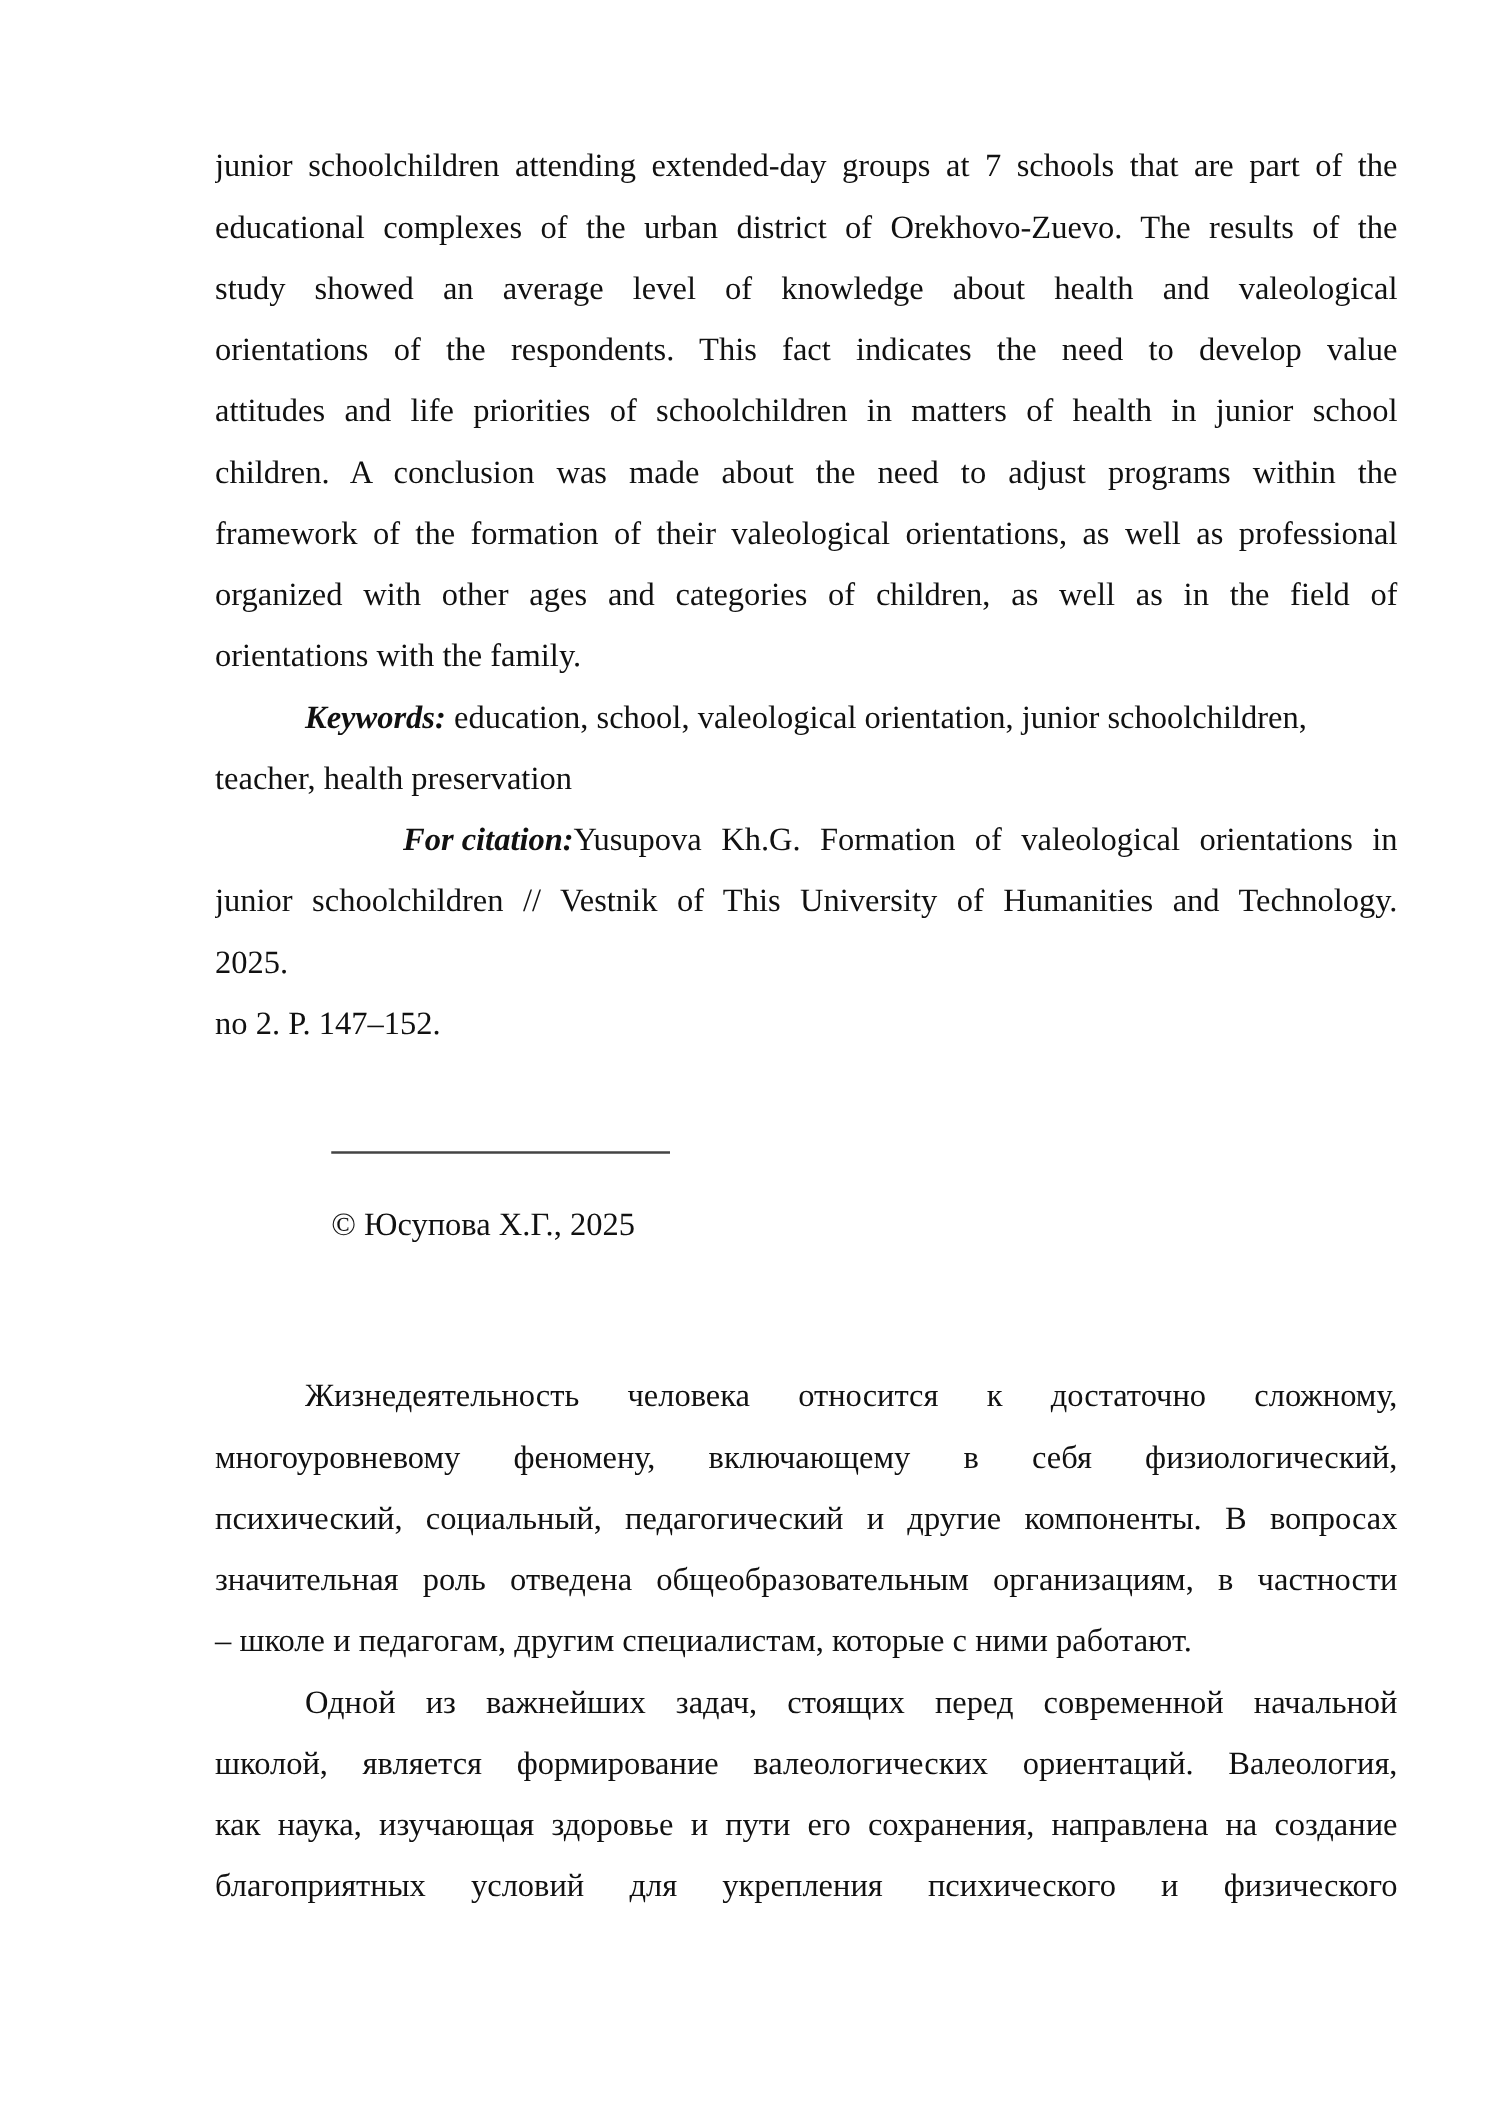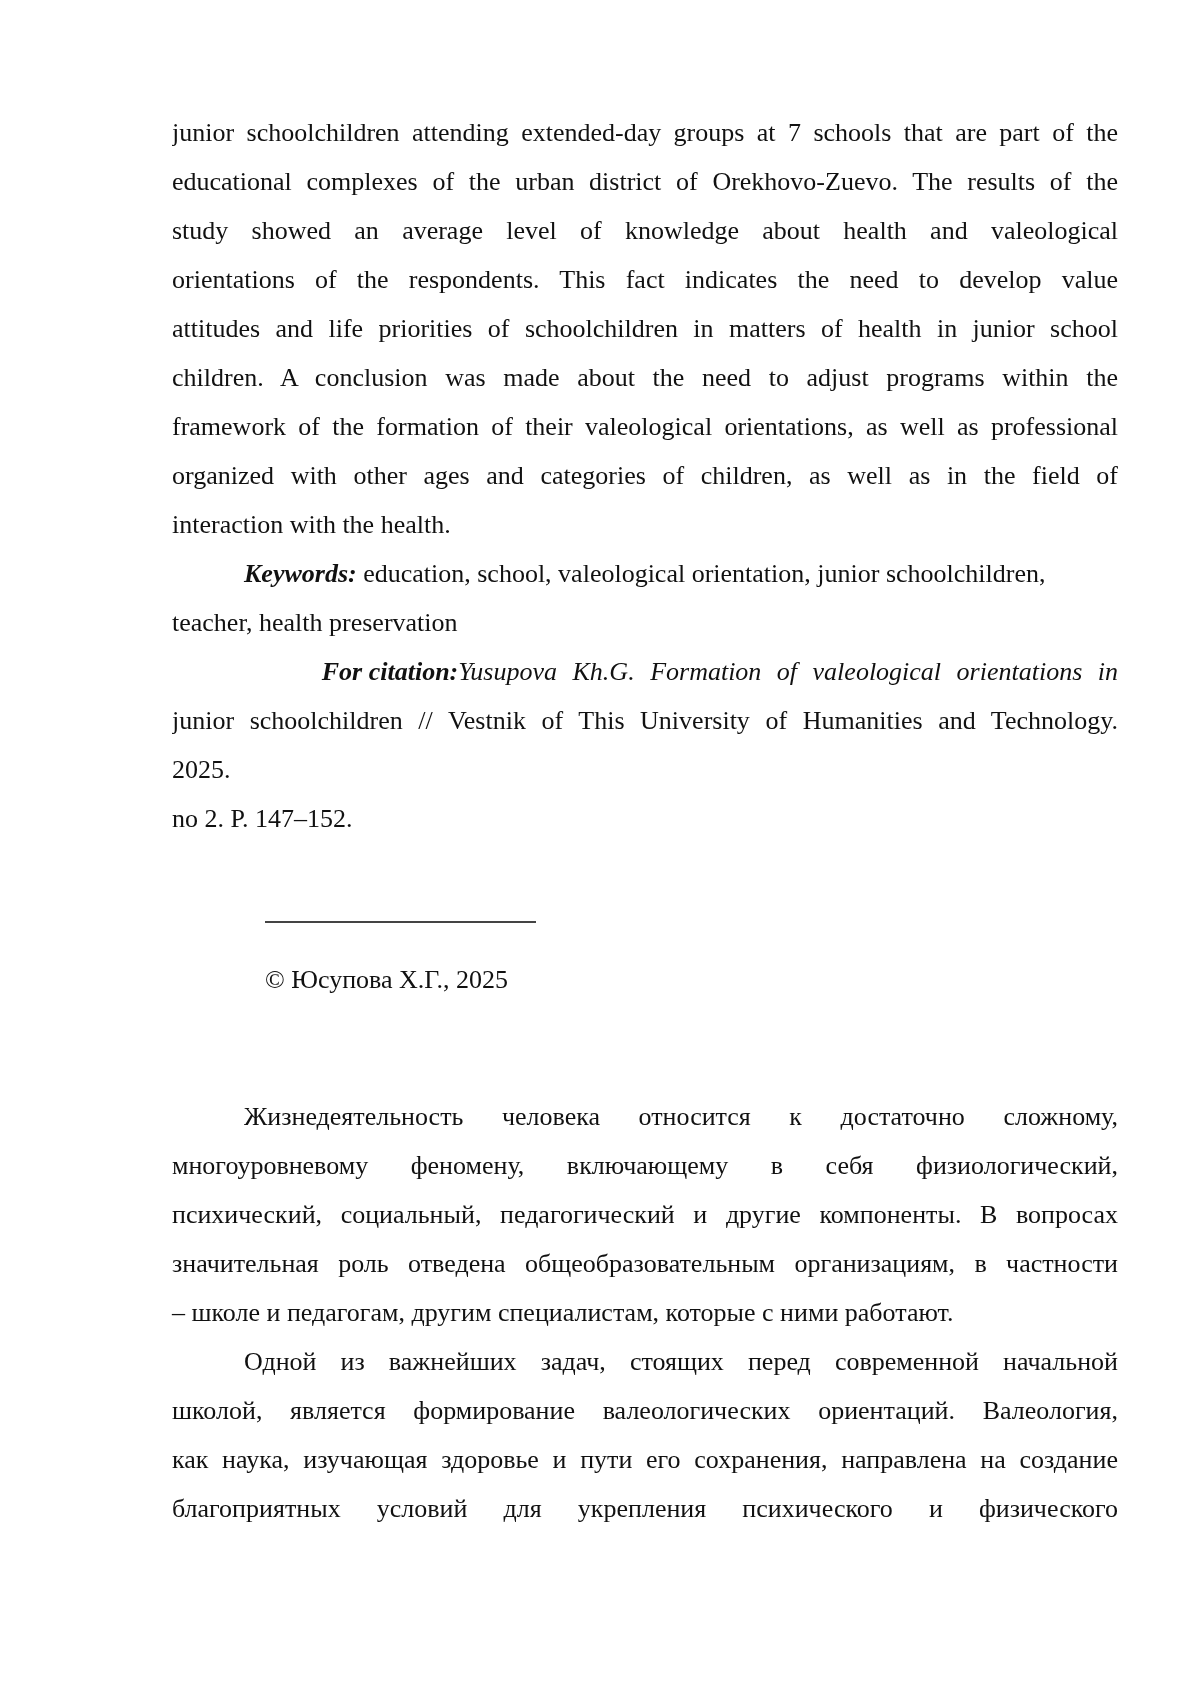--- a/index.html
+++ b/index.html
@@ -18,28 +18,28 @@
 
 <div class="page">
   <div class="line just">junior schoolchildren attending extended-day groups at 7 schools that are part of the</div>
   <div class="line just">educational complexes of the urban district of Orekhovo-Zuevo. The results of the</div>
   <div class="line just">study showed an average level of knowledge about health and valeological</div>
   <div class="line just">orientations of the respondents. This fact indicates the need to develop value</div>
   <div class="line just">attitudes and life priorities of schoolchildren in matters of health in junior school</div>
   <div class="line just">children. A conclusion was made about the need to adjust programs within the</div>
   <div class="line just">framework of the formation of their valeological orientations, as well as professional</div>
   <div class="line just">organized with other ages and categories of children, as well as in the field of</div>
-  <div class="line">interaction with the health.</div>
+  <div class="line">orientations with the family.</div>
 
   <div class="line indent"><span class="bi">Keywords:</span><span> education, school, valeological orientation, junior schoolchildren,</span></div>
   <div class="line">teacher, health preservation</div>
 
   <div class="line indent" style="display:flex;justify-content:flex-end;">
       <span class="bi">For citation:</span>
-      <span style="word-spacing:9px;font-style:italic;"> Yusupova Kh.G. Formation of valeological orientations in</span>
+      <span style="word-spacing:9px;"> Yusupova Kh.G. Formation of valeological orientations in</span>
     </div>
   <div class="line just">junior schoolchildren // Vestnik of This University of Humanities and Technology.</div>
   <div class="line">2025.</div>
   <div class="line">no 2. P. 147–152.</div>
 </div>
 
 <div class="rule"></div>
 <div class="copy">© Юсупова Х.Г., 2025</div>
 
 <div class="ru">

